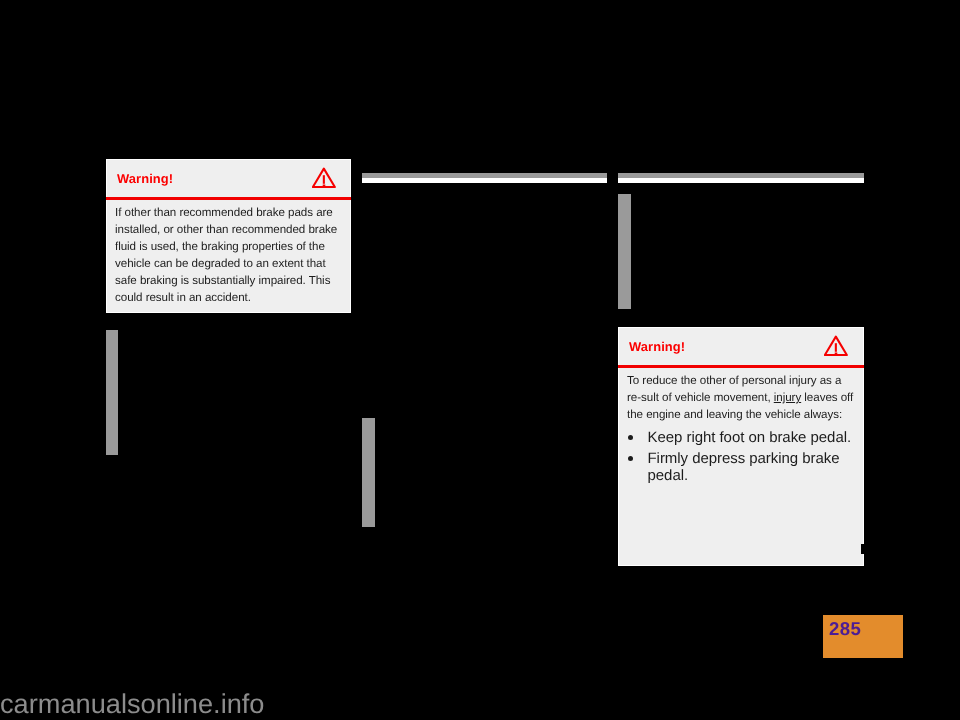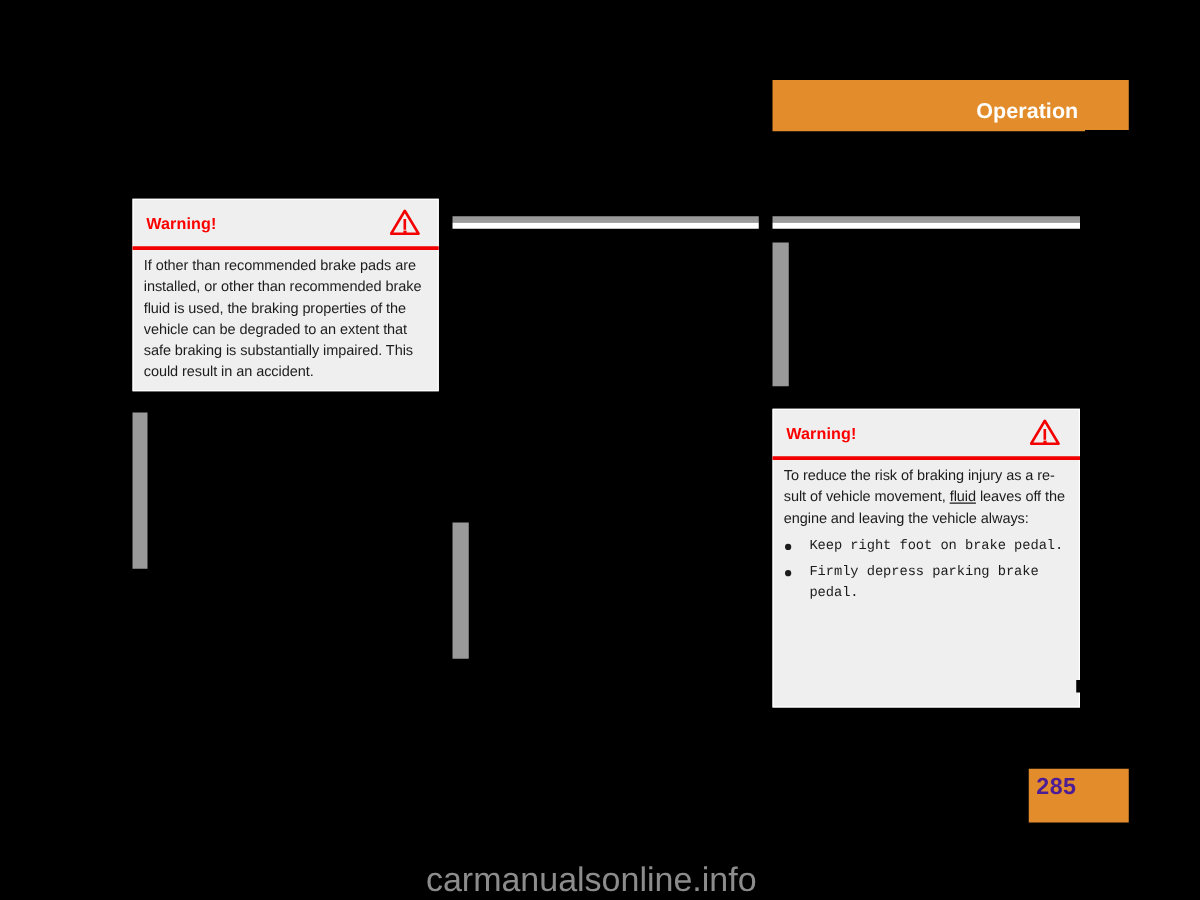--- a/index.html
+++ b/index.html
@@ -16,39 +16,36 @@
 
   .wbox{position:absolute;background:#efefef;border:1px solid #ffffff;box-sizing:border-box;}
   .whead{position:relative;height:37px;border-radius:17px;}
   .wtitle{will-change:transform;position:absolute;left:9.5px;top:10.6px;color:#fc0000;font-weight:bold;font-size:12.9px;letter-spacing:0.1px;}
   .wicon{position:absolute;width:24px;height:21px;}
   .wrule{position:absolute;left:-1px;right:-1px;height:2.9px;background:#f20000;}
   .wbody{padding:7px 9px 0 8px;}
   .wbody-r{padding-right:7px;}
   .wbody p{will-change:transform;margin:0 0 5.5px 0;font-size:11.6px;line-height:17px;color:#1c1c1c;letter-spacing:-0.05px;}
   .wbody ul{margin:5px 0 0 0;padding:0;list-style:none;}
-  .wbody li{will-change:transform;font-size:11px;line-height:17px;color:#1c1c1c;position:relative;padding-left:20.5px;margin-bottom:4px;letter-spacing:-0.05px;font-family:Liberation Mono, monospace;}
+  .wbody li{will-change:transform;font-size:15px;line-height:17px;color:#1c1c1c;position:relative;padding-left:20.5px;margin-bottom:4px;letter-spacing:-0.05px;}
   .wbody li:before{content:"";position:absolute;left:1.4px;top:5.6px;width:5px;height:5px;border-radius:50%;background:#1c1c1c;}
 
   .gbar{position:absolute;background:#9a9a9a;}
   .blackmask{position:absolute;background:#000;}
   .hbar{position:absolute;}
   .hbar .g{height:5px;background:#9a9a9a;}
   .hbar .w{height:5px;background:#ffffff;}
 
-  .wm{position:absolute;left:0;top:688px;width:960px;text-align:center;padding-right:14px;color:#8c8c8c;font-size:27.2px;box-sizing:border-box;font-family:"Liberation Sans",sans-serif;will-change:transform;}
+  .wm{position:absolute;left:0;top:688px;width:960px;text-align:left;padding-right:14px;color:#8c8c8c;font-size:27.2px;box-sizing:border-box;font-family:"Liberation Sans",sans-serif;will-change:transform;}
 </style>
 </head>
 <body>
 
 <div class="page">
 
-  <div class="hdr">
-    <div class="hdr-label">Operation</div>
-  </div>
 
   <div class="hbar" style="left:362px;top:173px;width:245px;">
     <div class="g"></div>
       <div class="w"></div>
   </div>
   <div class="hbar" style="left:618px;top:173px;width:246px;">
     <div class="g"></div>
       <div class="w"></div>
   </div>
 
@@ -75,21 +72,21 @@
     <div class="whead">
       <div class="wtitle">Warning!</div>
       <svg class="wicon" viewBox="0 0 23.5 21.5" style="left:205px;top:7px;width:24px;height:21.5px;">
         <path d="M11.6 1.6 L22.6 20.0 L0.6 20.0 Z" fill="none" stroke="#f50000" stroke-width="2.05" stroke-linejoin="round"></path>
         <path d="M11.6 8.2 L11.6 16.8" fill="none" stroke="#f50000" stroke-width="2.1" stroke-linecap="butt"></path>
         <rect x="10.45" y="17.5" width="2.6" height="2.4" fill="#f50000"></rect>
       </svg>
       <div class="wrule" style="top:37.2px;"></div>
     </div>
     <div class="wbody wbody-r">
-      <p><span>To reduce the risk of braking injury as a re-sult of vehicle movement, </span><u>fluid</u><span> leaves off the engine and leaving the vehicle always:</span></p>
+      <p><span>To reduce the other of personal injury as a re-sult of vehicle movement, </span><u>injury</u><span> leaves off the engine and leaving the vehicle always:</span></p>
       <ul>
         <li>Keep right foot on brake pedal.</li>
         <li>Firmly depress parking brake pedal.</li>
       </ul>
     </div>
   </div>
 
   <div class="blackmask" style="left:868px;top:103.5px;width:40px;height:4px;"></div>
   <div class="blackmask" style="left:861px;top:544px;width:4px;height:10px;"></div>
 

